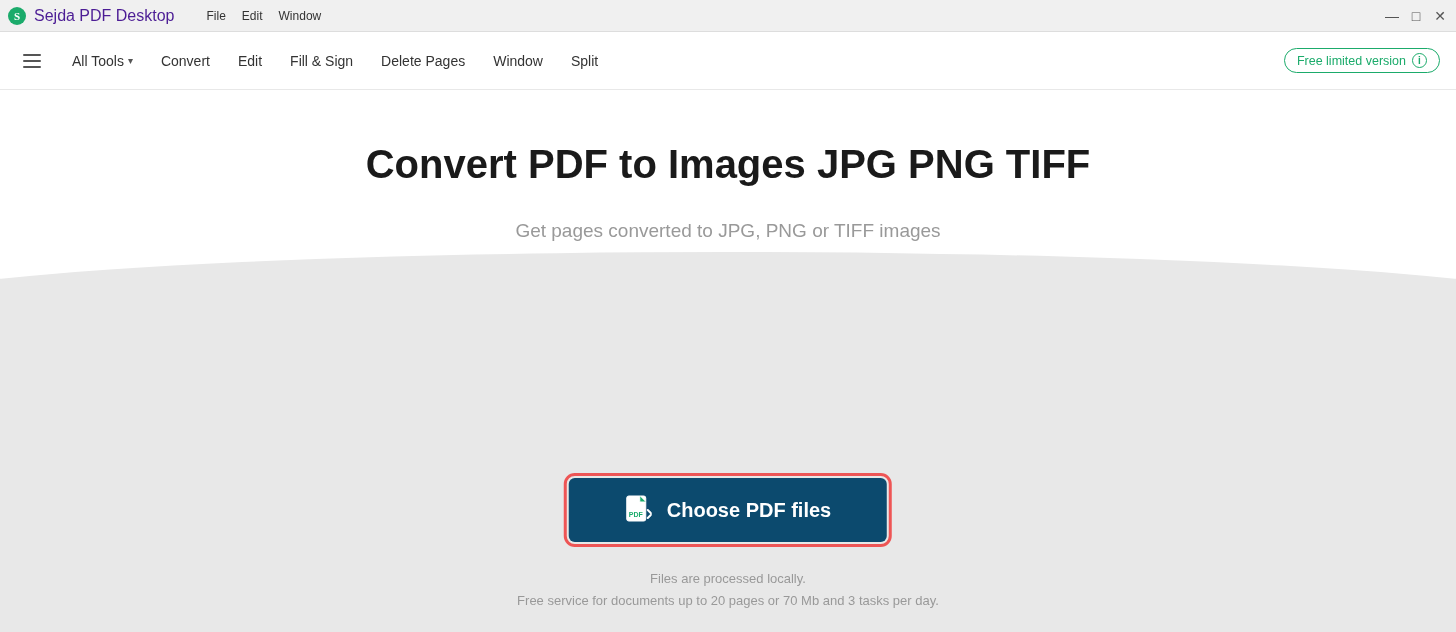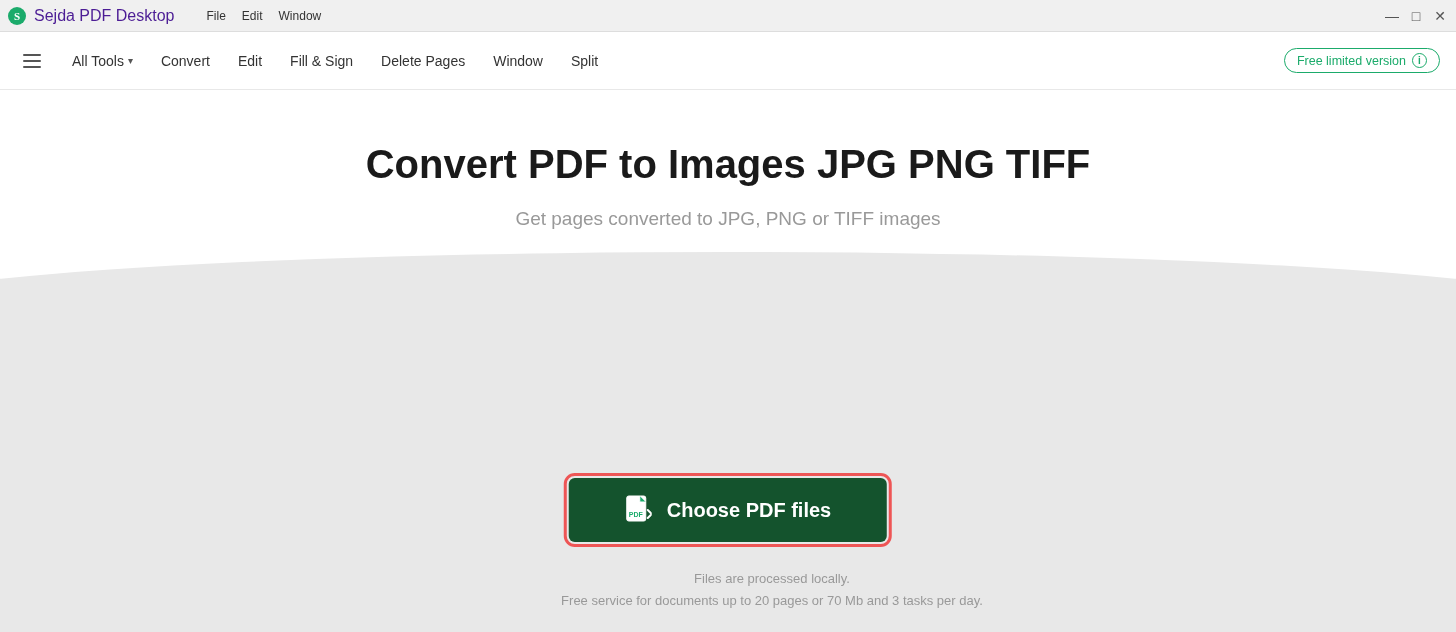--- a/index.html
+++ b/index.html
@@ -154,21 +154,21 @@
       padding-top: 50px;
       text-align: center;
       z-index: 2;
       position: relative;
     }
     .main-title {
       font-size: 40px;
       font-weight: 800;
       color: #1a1a1a;
       line-height: 1.2;
-      margin-bottom: 20px;
+      margin-bottom: 32px;
     }
     .main-subtitle {
       font-size: 19px;
       color: #999;
       font-weight: 400;
     }
 
     
     .arc-background {
       position: absolute;
@@ -187,21 +187,21 @@
       bottom: 90px;
       left: 50%;
       transform: translateX(-50%);
       z-index: 3;
       display: flex;
       flex-direction: column;
       align-items: center;
       gap: 16px;
     }
     .choose-files-btn {
-      background: #14532d;
+      background: #0c4a6e;
       color: #fff;
       border: none;
       border-radius: 6px;
       padding: 16px 56px;
       font-size: 20px;
       font-weight: 700;
       cursor: pointer;
       display: flex;
       align-items: center;
       gap: 14px;
@@ -223,21 +223,20 @@
       position: absolute;
       bottom: 20px;
       left: 50%;
       transform: translateX(-50%);
       z-index: 3;
       text-align: center;
       color: #999;
       font-size: 13px;
       line-height: 1.7;
       white-space: nowrap;
-      margin-left: 44px;
     }
 
     
     .sejda-logo {
       display: flex;
       align-items: center;
       justify-content: center;
     }
   </style>
 </head>

